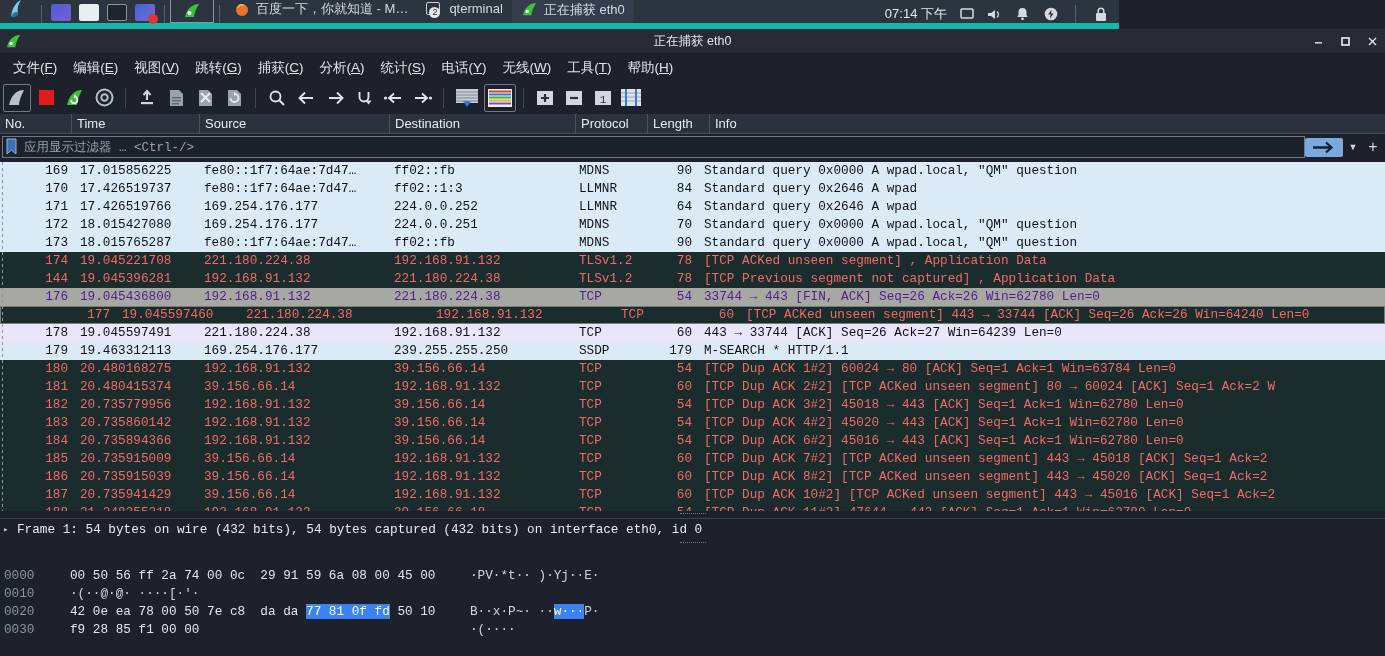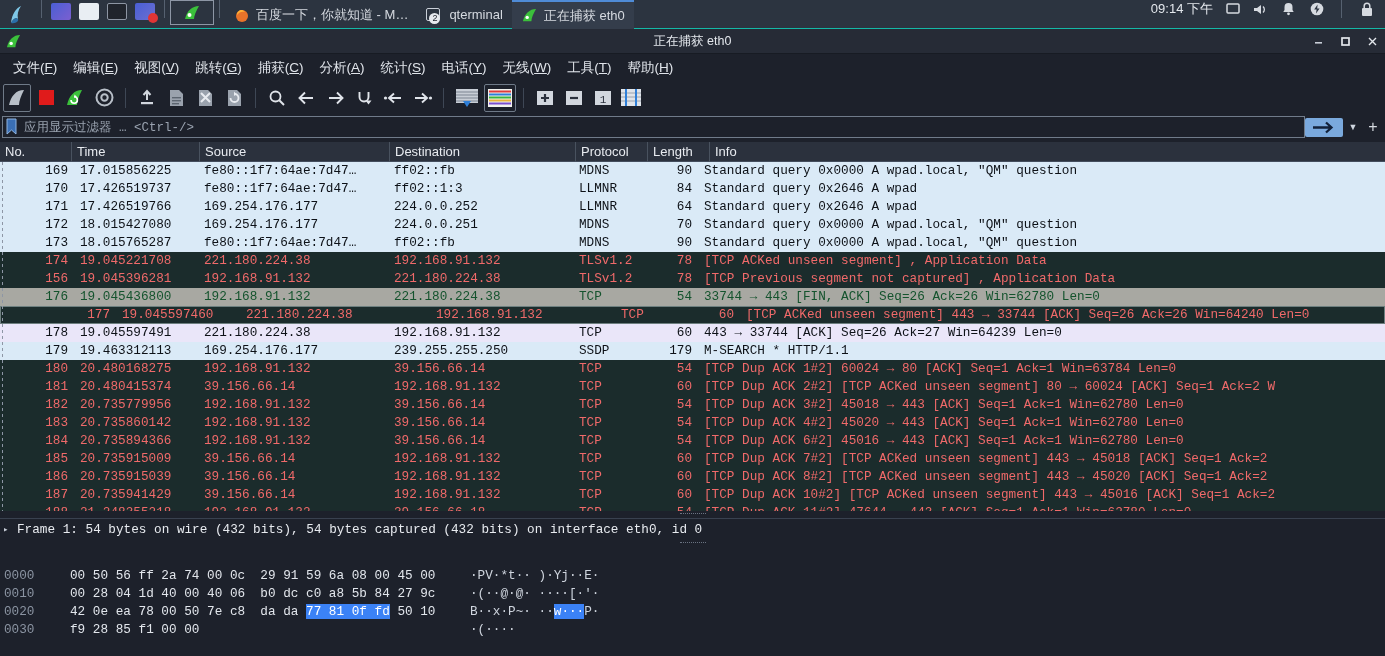--- a/index.html
+++ b/index.html
@@ -6,25 +6,25 @@
   html, body {
     width: 1385px; height: 656px;
     background: #1d212b;
     font-family: "Liberation Sans", sans-serif;
     overflow: hidden;
   }
   .mono { font-family: "Liberation Mono", monospace; }
 
   
   #taskbar {
-    position: absolute; top: 0; left: 0; width: 1385px; height: 29px;
+    position: absolute; top: 0; left: 0; width: 1119px; height: 29px;
     background: #2c3440;
-    display: flex; align-items: flex-start;
+    display: flex; align-items: flex-end;
     font-size: 13px; color: #d6dae0;
-    border-bottom: 1px solid #14b8a6;
+    border-bottom: 6px solid #14b8a6;
   }
   #taskbar .tb-launch { width: 36px; height: 29px; display: flex; align-items: center; justify-content: center; }
   .tb-sep { width: 1px; height: 18px; background: #566170; margin: 0 5px; }
   .qs { width: 28px; height: 22px; display: flex; align-items: center; justify-content: center; }
   .qs-sq { width: 20px; height: 17px; border-radius: 2px; position: relative; }
   .sq-blue { background: linear-gradient(135deg,#4a5fd4,#7b5fd0); }
   .sq-folder { background: #e9eef3; }
   .sq-term { background: #20242c; border: 1px solid #8d95a3; }
   .sq-rec { background: linear-gradient(135deg,#4a5fd4,#6b6fd0); }
   .taskitem {
@@ -91,21 +91,21 @@
   .c-time { width: 128px; padding-left: 8px; }
   .c-src  { width: 190px; padding-left: 4px; }
   .c-dst  { width: 186px; padding-left: 4px; }
   .c-pro  { width: 72px;  padding-left: 3px; }
   .c-len  { width: 48px;  text-align: right; }
   .c-info { flex: 1; padding-left: 8px; }
   
   .r-light { background: #daeaf7; color: #0d1117; }
   .r-dark  { background: #1b2c2c; color: #f06a6a; }
   .r-lav   { background: #eae6f9; color: #0d1117; }
-  .r-sel   { background: #a8a8a2; color: #14532d; }
+  .r-sel   { background: #a8a8a2; color: #4c1d95; }
   .r-selred{ background: #1b2c2c; color: #f06a6a; outline: 1px solid #6d7f7f; outline-offset: -1px; padding-left: 42px; }
   #pl-leftmark { position: absolute; top: 0; left: 2px; width: 1px; height: 100%; }
 
   
   #splitter1 { height: 7px; background: #1d212b; display:flex; align-items:center; justify-content:center; }
   #splitter1 .grip, #splitter2 .grip { width: 26px; height: 3px; border-top: 1px dotted #6a7382; }
   #detail {
     height: 22px; background: #1d212b; display: flex; align-items: center;
     font-size: 12.7px; color: #e8ebf0; padding-left: 3px; gap: 5px;
     border-top: 1px solid #39414f;
@@ -177,21 +177,21 @@
     <svg width="17" height="15" viewBox="0 0 18 16">
       <path d="M2 14 C4 6 9 1 16 1 C13 6 11 11 11 14Z" fill="#3bc03b"></path>
       <circle cx="6.5" cy="10" r="1.8" fill="#ffffff"></circle>
     </svg>
     <span>正在捕获 eth0</span>
   </div>
 
   <div class="spacer"></div>
 
   <div id="tray">
-    <span style="color:#e3e7ec;">09:14 下午</span>
+    <span style="color:#e3e7ec;">07:14 下午</span>
     <span class="t-ico">
       <svg width="14" height="13" viewBox="0 0 14 13">
           <rect x="1" y="1" width="12" height="9" rx="1" fill="none" stroke="#d6dae0" stroke-width="1.5"></rect>
         </svg>
     </span>
     <span class="t-ico">
       <svg width="15" height="13" viewBox="0 0 15 13">
           <path d="M1 5h3l4-3v9L4 8H1z" fill="#d6dae0"></path>
           <path d="M10 3.5a4 4 0 010 6" fill="none" stroke="#d6dae0" stroke-width="1.3"></path>
         </svg>
@@ -394,48 +394,48 @@
         <rect x="1" y="1" width="20" height="17" fill="#dfe3e9"></rect>
         <g stroke="#9aa2ad" stroke-width="1">
             <path d="M1 5h20M1 9h20M1 13h20"></path>
           </g>
         <rect x="5" y="1" width="2" height="17" fill="#2f7fd8"></rect>
         <rect x="15" y="1" width="2" height="17" fill="#2f7fd8"></rect>
       </svg>
     </div>
   </div>
 
+  <div id="pl-head">
+    <div class="hcell" style="width:72px;">No.</div>
+    <div class="hcell" style="width:128px;">Time</div>
+    <div class="hcell" style="width:190px;">Source</div>
+    <div class="hcell" style="width:186px;">Destination</div>
+    <div class="hcell" style="width:72px;">Protocol</div>
+    <div class="hcell" style="width:62px;">Length</div>
+    <div class="hcell" style="flex:1;border-right:none;">Info</div>
+  </div>
+
   <div id="filterbar">
     <div id="filter-input">
       <span id="bookmark-ico">
         <svg width="13" height="18" viewBox="0 0 13 18">
             <path d="M2 1h9v15l-4.5-4L2 16z" fill="#3a6fb5" stroke="#8fb4e0" stroke-width="1"></path>
           </svg>
       </span>
       <span id="filter-placeholder" class="mono">应用显示过滤器 … &lt;Ctrl-/&gt;</span>
     </div>
     <div id="filter-right">
       <span class="fr-arrow">
         <svg width="24" height="13" viewBox="0 0 24 13">
             <path d="M1 6.5h17M14 1.5l5.5 5-5.5 5" stroke="#12213a" stroke-width="2.3" fill="none"></path>
           </svg>
       </span>
       <span class="fr-caret">▼</span>
     </div>
     <span id="plus-btn">+</span>
-  </div>
-
-  <div id="pl-head">
-    <div class="hcell" style="width:72px;">No.</div>
-    <div class="hcell" style="width:128px;">Time</div>
-    <div class="hcell" style="width:190px;">Source</div>
-    <div class="hcell" style="width:186px;">Destination</div>
-    <div class="hcell" style="width:72px;">Protocol</div>
-    <div class="hcell" style="width:62px;">Length</div>
-    <div class="hcell" style="flex:1;border-right:none;">Info</div>
   </div>
 
   <div id="pl-body" class="mono">
       <div class="prow r-light">
         <div class="cell c-no">169</div>
         <div class="cell c-time">17.015856225</div>
         <div class="cell c-src">fe80::1f7:64ae:7d47…</div>
         <div class="cell c-dst">ff02::fb</div>
         <div class="cell c-pro">MDNS</div>
         <div class="cell c-len">90</div>
@@ -480,21 +480,21 @@
       <div class="prow r-dark">
         <div class="cell c-no">174</div>
         <div class="cell c-time">19.045221708</div>
         <div class="cell c-src">221.180.224.38</div>
         <div class="cell c-dst">192.168.91.132</div>
         <div class="cell c-pro">TLSv1.2</div>
         <div class="cell c-len">78</div>
         <div class="cell c-info">[TCP ACKed unseen segment] , Application Data</div>
       </div>
       <div class="prow r-dark">
-        <div class="cell c-no">156</div>
+        <div class="cell c-no">144</div>
         <div class="cell c-time">19.045396281</div>
         <div class="cell c-src">192.168.91.132</div>
         <div class="cell c-dst">221.180.224.38</div>
         <div class="cell c-pro">TLSv1.2</div>
         <div class="cell c-len">78</div>
         <div class="cell c-info">[TCP Previous segment not captured] , Application Data</div>
       </div>
       <div class="prow r-sel">
         <div class="cell c-no">176</div>
         <div class="cell c-time">19.045436800</div>
@@ -623,17 +623,17 @@
     <span class="tri">▸</span>
     <span>Frame 1: 54 bytes on wire (432 bits), 54 bytes captured (432 bits) on interface eth0, id 0</span>
   </div>
 
   <div id="splitter2">
       <span class="grip"></span>
     </div>
 
   <div id="hex" class="mono">
       <div class="hexrow"><span class="hoff">0000</span><span class="hbytes">00 50 56 ff 2a 74 00 0c  29 91 59 6a 08 00 45 00</span><span class="hascii">·PV·*t·· )·Yj··E·</span></div>
-      <div class="hexrow"><span class="hoff">0010</span><span class="hbytes">00 28 04 1d 40 00 40 06  b0 dc c0 a8 5b 84 27 9c</span><span class="hascii">·(··@·@· ····[·'·</span></div>
+      <div class="hexrow"><span class="hoff">0010</span><span class="hascii">·(··@·@· ····[·'·</span></div>
       <div class="hexrow"><span class="hoff">0020</span><span class="hbytes">42 0e ea 78 00 50 7e c8  da da <span class="hl">77 81 0f fd</span> 50 10</span><span class="hascii">B··x·P~· ··<span class="hl">w···</span>P·</span></div>
       <div class="hexrow"><span class="hoff">0030</span><span class="hbytes">f9 28 85 f1 00 00</span><span class="hascii">·(····</span></div>
     </div>
 </div>
 
 </body></html>

